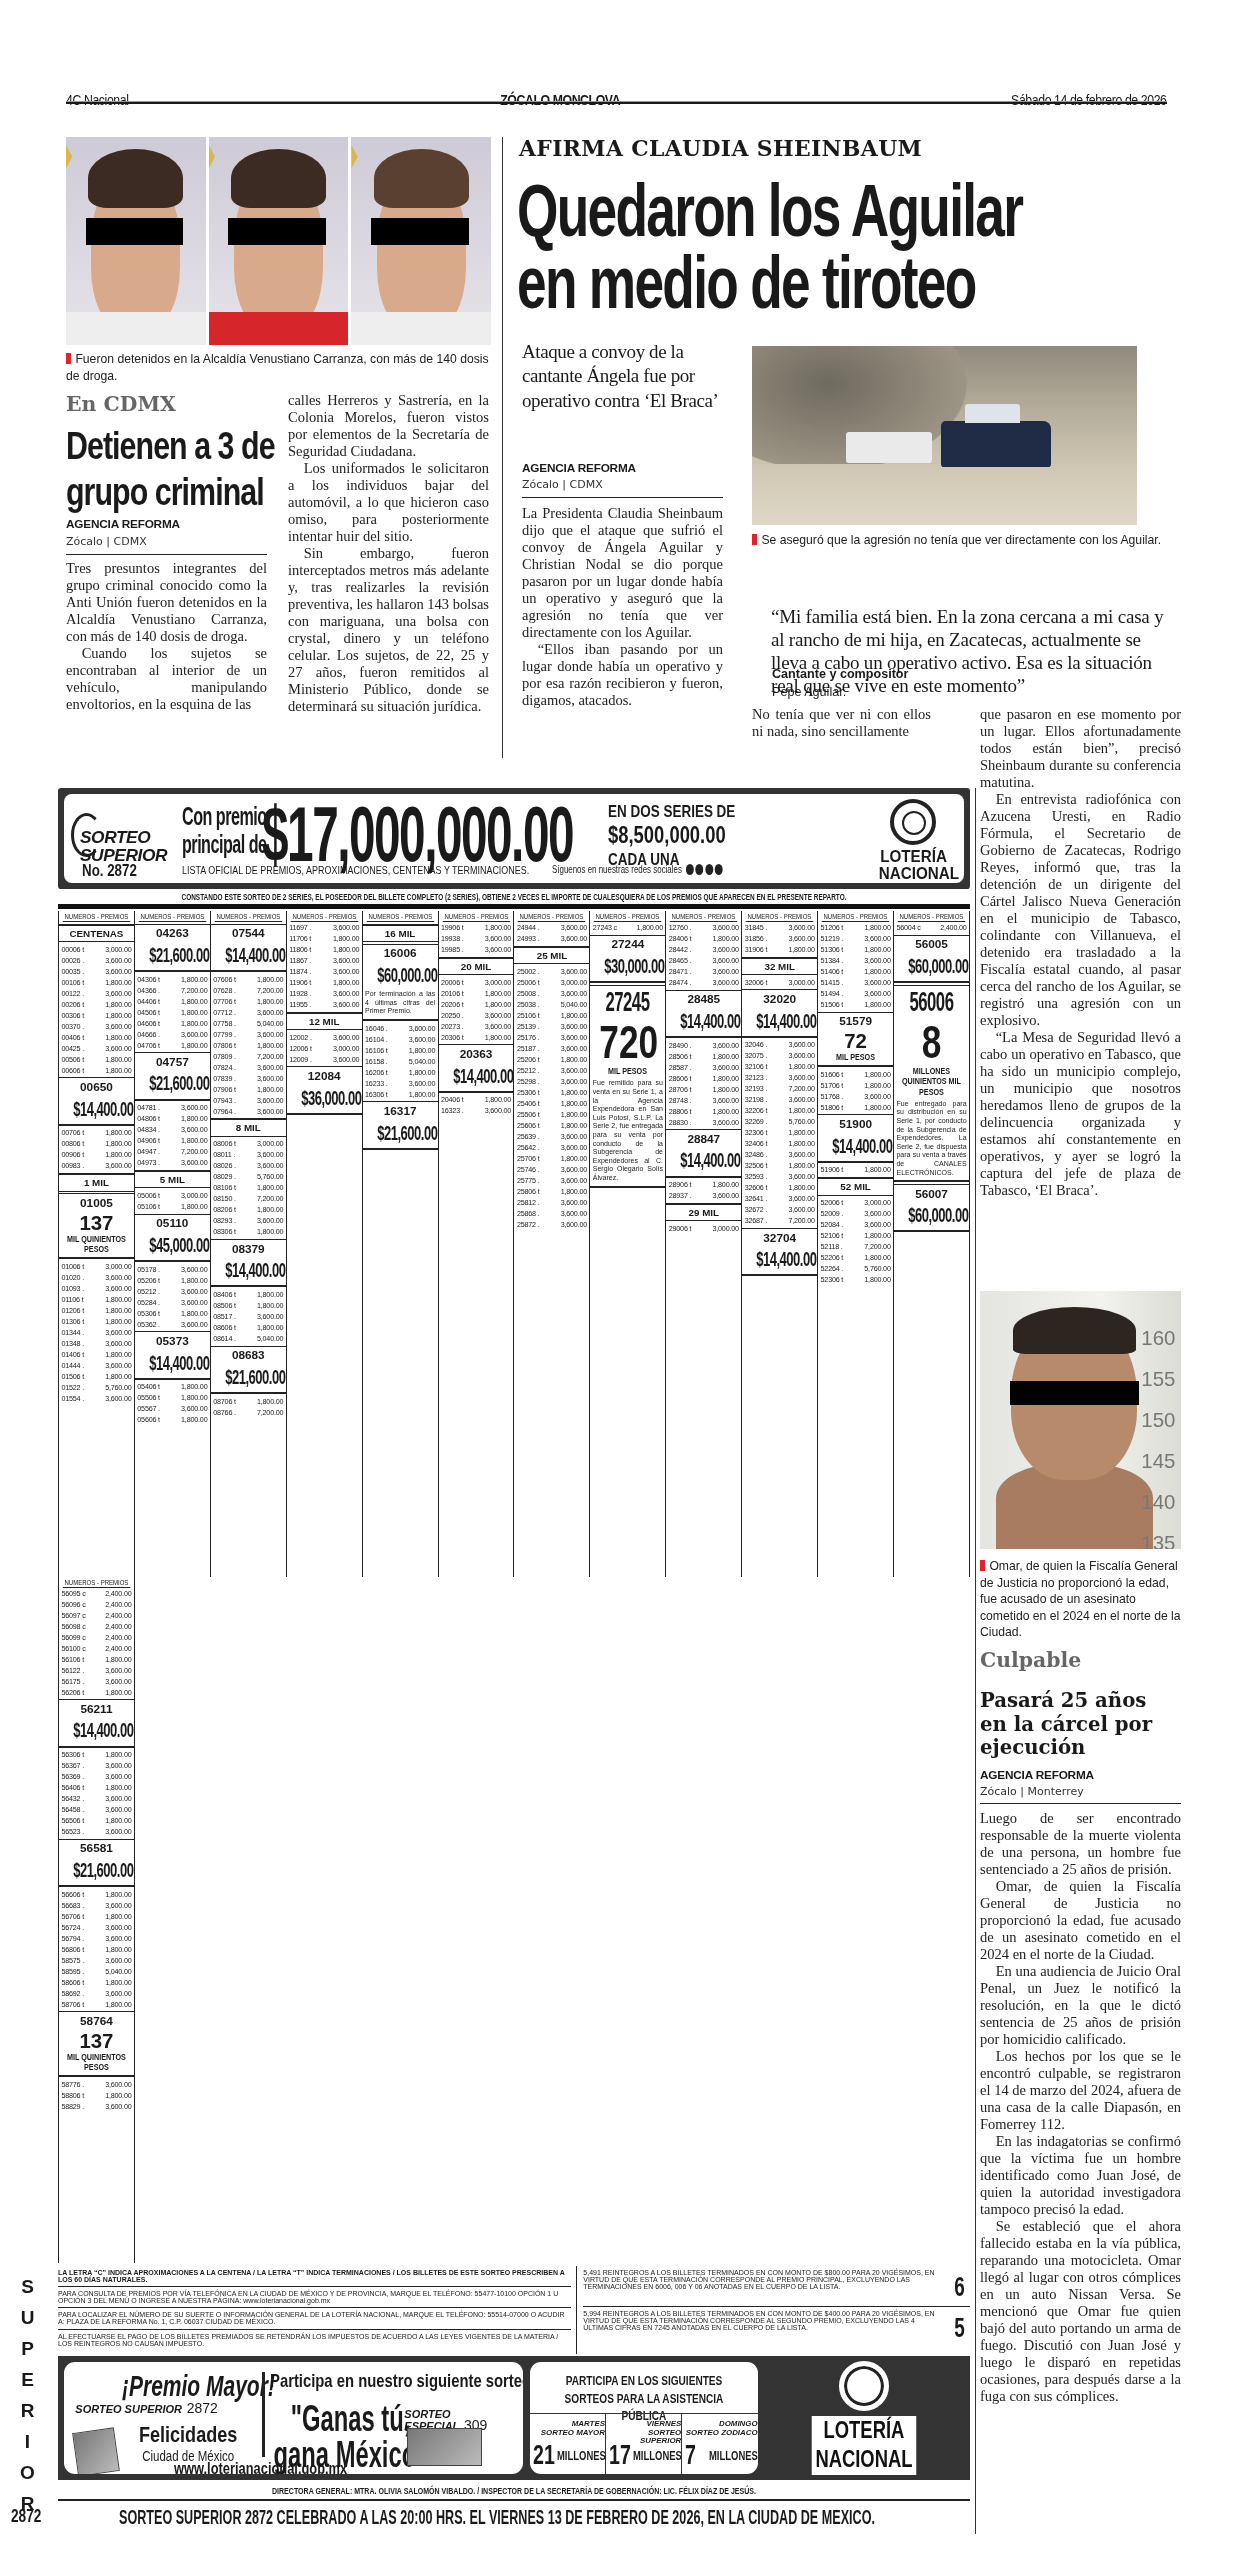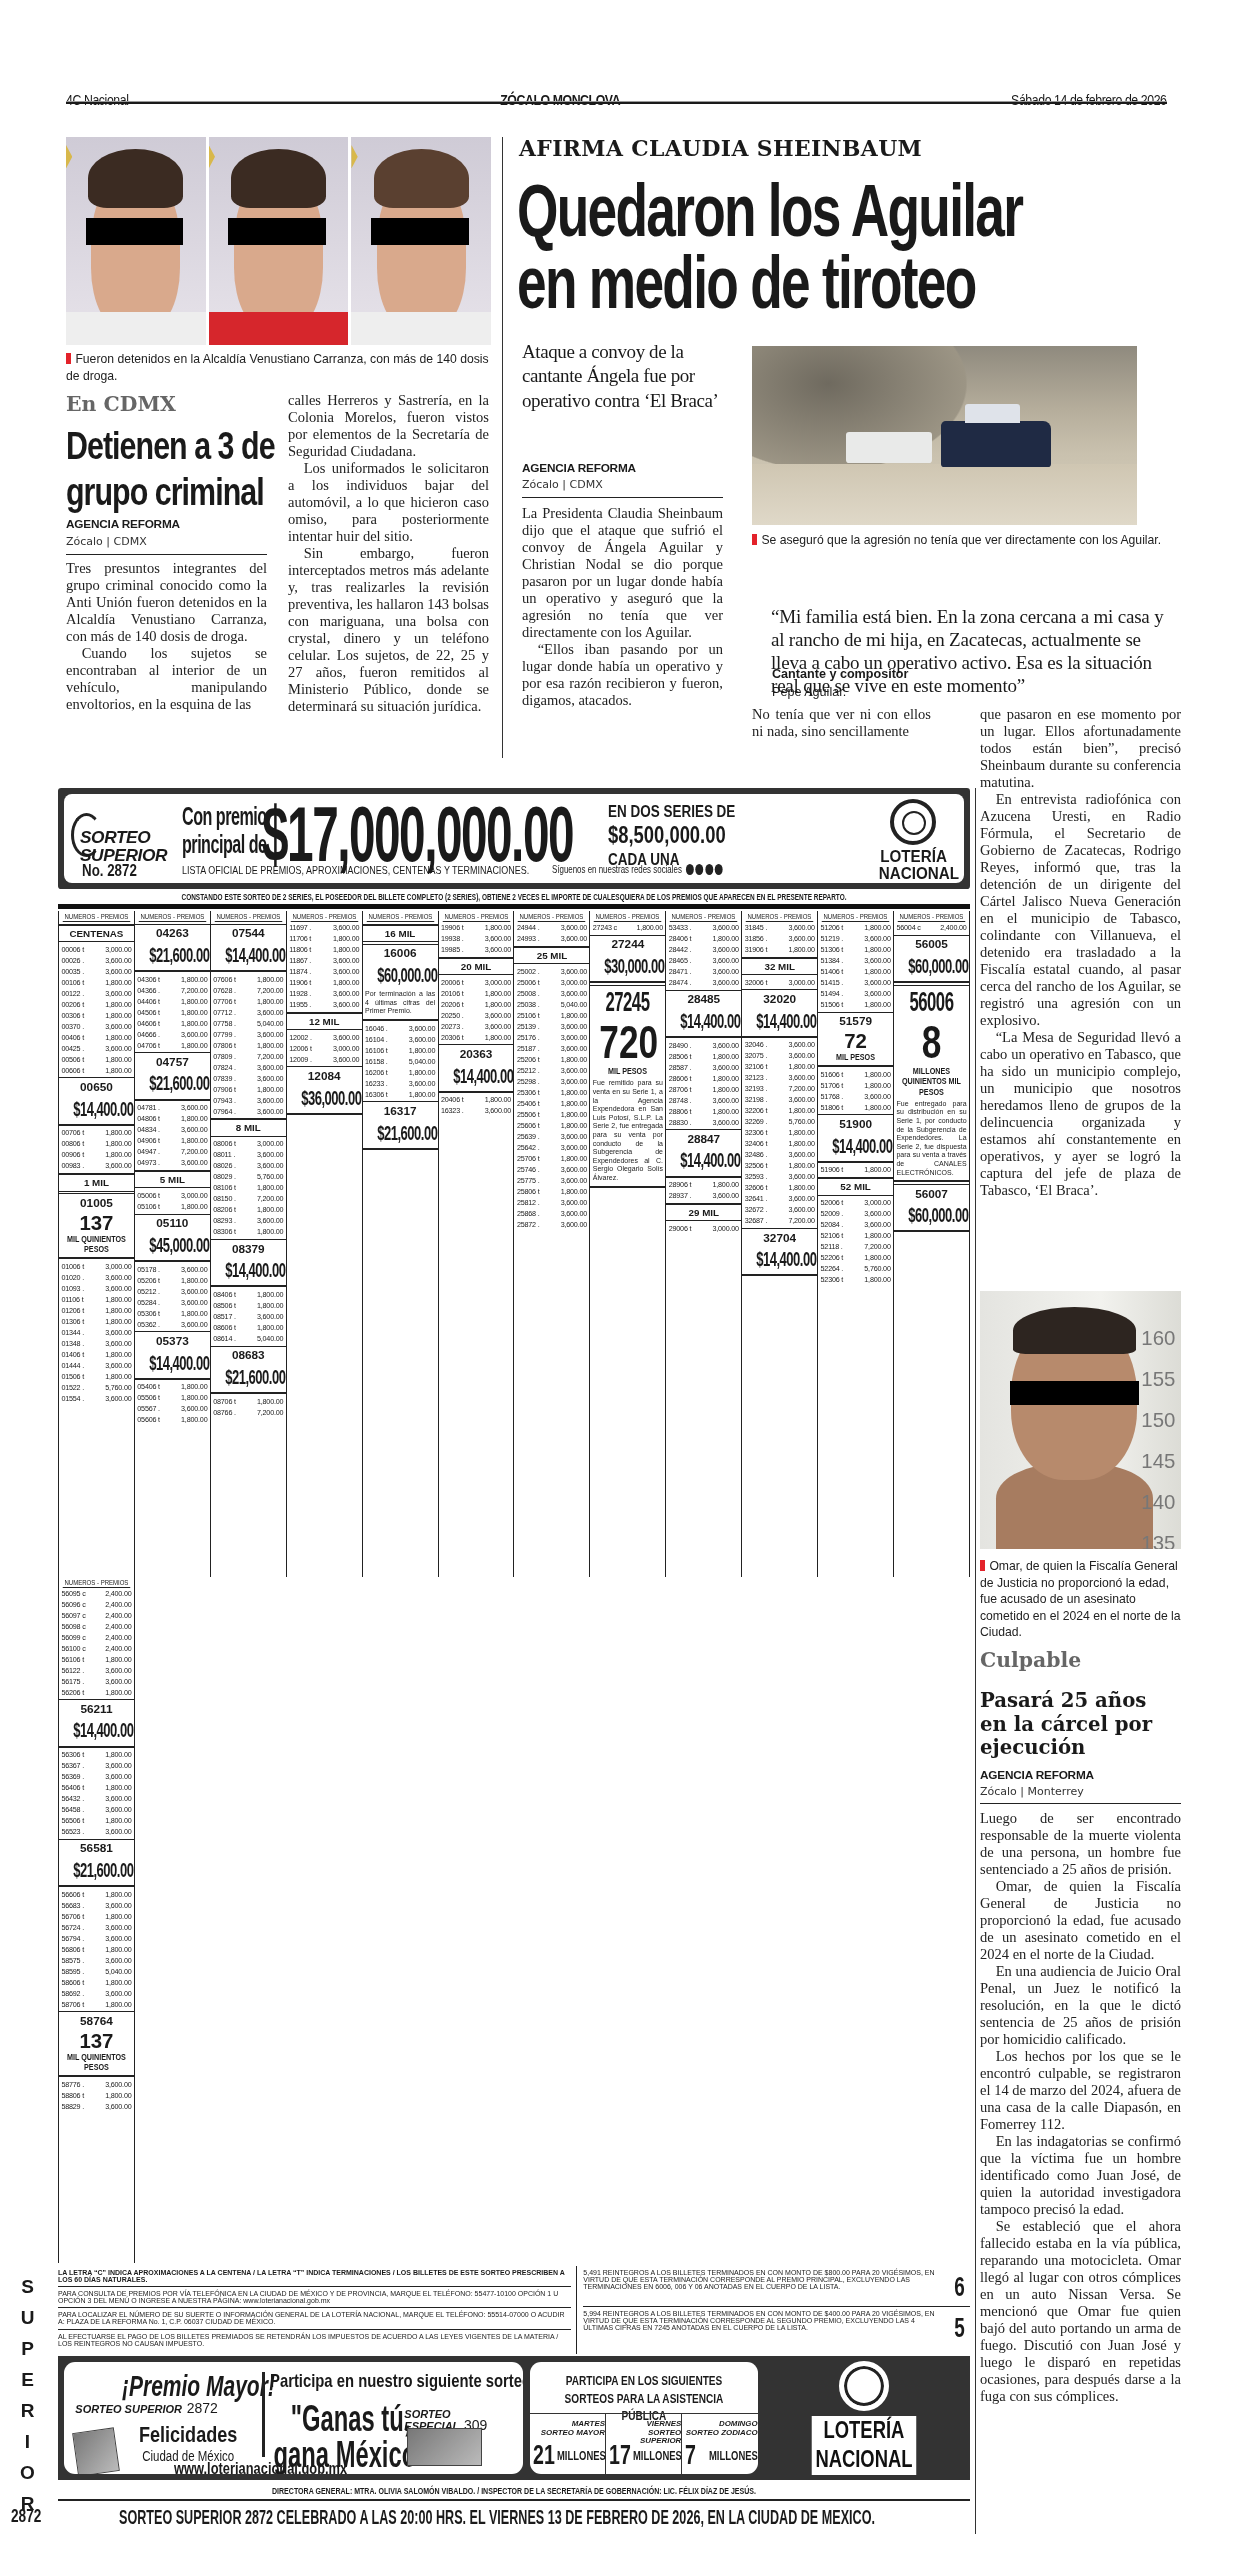--- a/index.html
+++ b/index.html
@@ -957,21 +957,21 @@
         <div class="prize big">
           <div class="pn">27245</div>
           <div class="pm">720</div>
           <div class="pt">MIL PESOS</div>
           <div class="note">Fue remitido para su venta en su Serie 1, a la Agencia Expendedora en San Luis Potosí, S.L.P. La Serie 2, fue entregada para su venta por conducto de la Subgerencia de Expendedores al C. Sergio Olegario Solís Álvarez.</div>
         </div>
       </div>
       <div class="lot-col">
         <div class="colhead">NUMEROS - PREMIOS</div>
         <div class="row">
-          <span class="n">53433 .</span>
+          <span class="n">12760 .</span>
           <span class="v">3,600.00</span>
         </div>
         <div class="row">
           <span class="n">28406 t</span>
           <span class="v">1,800.00</span>
         </div>
         <div class="row">
           <span class="n">28442 .</span>
           <span class="v">3,600.00</span>
         </div>

